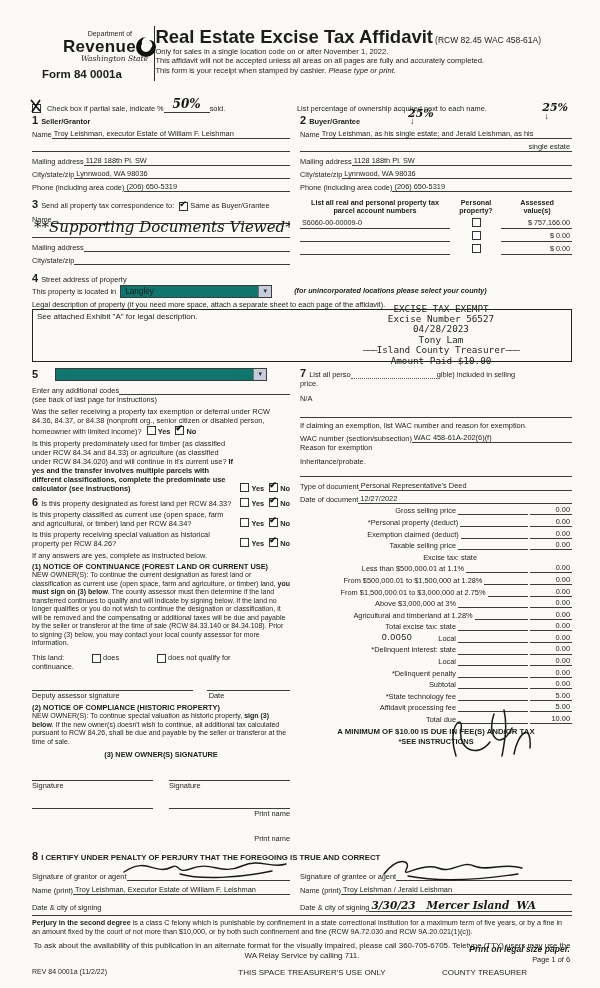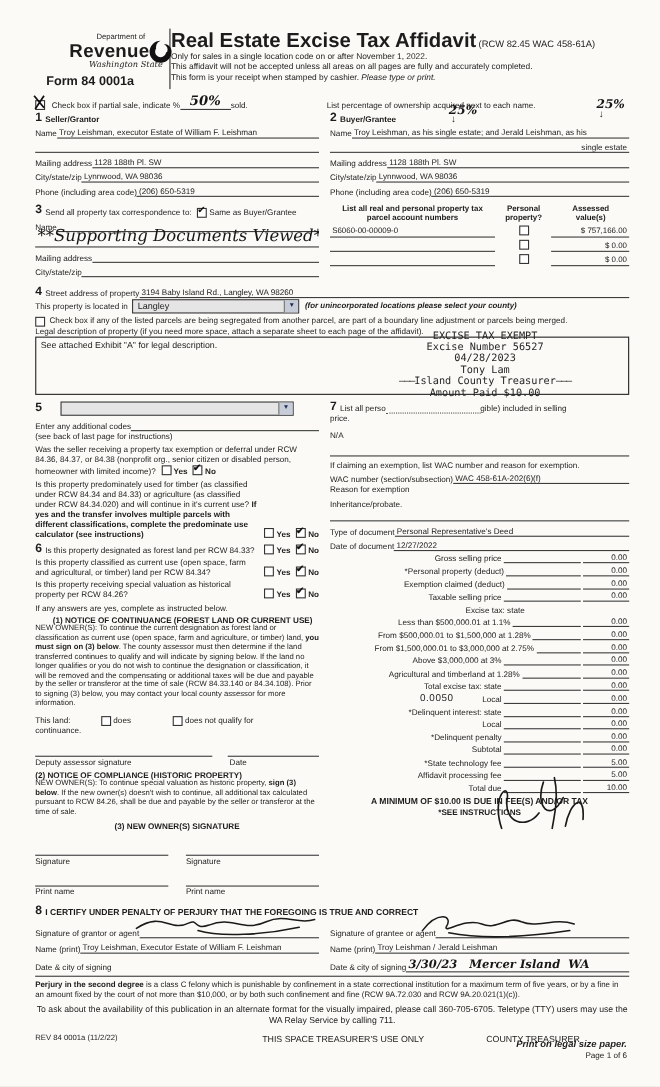--- a/index.html
+++ b/index.html
@@ -24,21 +24,21 @@
   .logo .rev{font-size:17px;font-weight:bold;letter-spacing:.3px;line-height:.9;position:relative;margin-right:18px;}
   .swirl{position:absolute;right:-22px;top:-4px;}
   .logo .was{font-family:"DejaVu Serif",serif;font-style:italic;font-size:7.5px;margin-right:6px;}
   .logo .formno{font-size:11.5px;font-weight:bold;margin-top:4px;text-align:left;padding-left:10px;}
   .vbar{width:1.4px;background:#2a2a2a;flex-shrink:0;}
   .titleblk{padding-top:2px;}
   .title{font-size:18.5px;font-weight:bold;line-height:1;}
   .titleref{font-size:8.5px;font-weight:normal;}
   .note{font-size:7.6px;line-height:1.3;}
   
-  .dd{display:inline-flex;align-items:stretch;border:1px solid #3b3b3b;background:#e5e5e5;height:13px;box-sizing:border-box;}
+  .dd{display:inline-flex;align-items:stretch;border:1px solid #3b3b3b;background:#0f766e;height:13px;box-sizing:border-box;}
   .dd .txt{padding:0 4px;font-size:8.2px;line-height:11px;white-space:nowrap;overflow:hidden;}
   .dd .btn{width:12px;background:#c7cdd8;border-left:1px solid #777;font-size:6px;line-height:11px;text-align:center;color:#1d2b4e;flex-shrink:0;}
   
   .hand{font-family:"DejaVu Serif",serif;font-style:italic;font-weight:bold;color:#161616;white-space:pre;}
   
   .legalbox{border:1.6px solid #222;height:47px;position:relative;padding:2px 4px;font-size:8px;}
   .stamp{position:absolute;right:6px;top:-6px;width:248px;z-index:3;text-align:center;
          font-family:"DejaVu Sans Mono","Liberation Mono",monospace;font-size:9.3px;line-height:10.4px;color:#262626;}
   .stamp .l5::before{content:"———";letter-spacing:-1px;}
   .stamp .l5::after{content:"———";letter-spacing:-1px;}
@@ -86,21 +86,21 @@
     </div>
     <div class="vbar"></div>
     <div class="titleblk">
       <div><span class="title">Real Estate Excise Tax Affidavit</span> <span class="titleref">(RCW 82.45 WAC 458-61A)</span></div>
       <div class="note">Only for sales in a single location code on or after November 1, 2022.</div>
       <div class="note">This affidavit will not be accepted unless all areas on all pages are fully and accurately completed.</div>
       <div class="note"><span>This form is your receipt when stamped by cashier. </span><span class="i">Please type or print.</span></div>
     </div>
   </div>
 
-  <div class="row" style="margin-top:3px;">
+  <div class="row" style="margin-top:16px;">
     <span class="sigline" style="width:12px;height:10px;">
       <span class="cb" style="margin:0;"></span>
       <svg class="sigsvg" style="left:-3px;top:-4px;" width="14" height="14" viewBox="0 0 14 14">
           <path d="M2,1 L11,12 M11,1 L3,13" stroke="#111" stroke-width="1.6" fill="none"></path>
         </svg>
     </span>
     <span class="lbl" style="margin-left:3px;">Check box if partial sale, indicate %</span>
     <span class="uv" style="width:42px;text-align:center;"><span class="hand" style="font-size:12px;">50%</span></span>
     <span class="lbl">sold.</span>
     <span style="flex:1;"></span>
@@ -209,33 +209,28 @@
           <span class="c3">$ 0.00</span>
         </div>
       </div>
     </div>
   </div>
 
   <div style="margin-top:6px;">
     <div class="row" style="height:13px;">
         <span class="num">4</span>
       <span class="lbl">Street address of property</span>
-      <span class="fill">3194 Baby Island Rd., Langley, WA 98260</span>
     </div>
     <div class="row" style="height:15px;align-items:center;">
       <span class="lbl">This property is located in</span>
       <span class="dd" style="width:152px;margin-left:4px;">
         <span class="txt" style="flex:1;">Langley</span>
         <span class="btn">▼</span>
       </span>
-      <span class="b i" style="margin-left:5px;font-size:7.2px;">(for unincorporated locations please select your county)</span>
-    </div>
-    <div class="row" style="align-items:flex-start;margin-top:1px;">
-        <span class="cb" style="margin-left:0;"></span>
-      <span style="margin-left:2px;">Check box if any of the listed parcels are being segregated from another parcel, are part of a boundary line adjustment or parcels being merged.</span>
+      <span class="b i" style="margin-left:22px;font-size:7.2px;">(for unincorporated locations please select your county)</span>
     </div>
     <div style="margin-top:1px;">Legal description of property (if you need more space, attach a separate sheet to each page of the affidavit).</div>
     <div class="legalbox">
       <span>See attached Exhibit "A" for legal description.</span>
       <div class="stamp">
         <div>EXCISE TAX EXEMPT</div>
         <div>Excise Number 56527</div>
         <div>04/28/2023</div>
         <div>Tony Lam</div>
         <div class="l5"><span>Island County Treasurer</span></div>
@@ -271,21 +266,21 @@
       </div>
       <div class="row" style="margin-top:2px;">
         <p style="flex:1;">Is this property classified as current use (open space, farm and agricultural, or timber) land per RCW 84.34?</p>
         <span class="yn"><span class="cb"></span><span>Yes</span><span class="cb on"></span><span>No</span></span>
       </div>
       <div class="row" style="margin-top:2px;">
         <p style="flex:1;">Is this property receiving special valuation as historical property per RCW 84.26?</p>
         <span class="yn"><span class="cb"></span><span>Yes</span><span class="cb on"></span><span>No</span></span>
       </div>
       <div style="margin-top:3px;">If any answers are yes, complete as instructed below.</div>
-      <div class="b" style="margin-top:2px;margin-left:16px;">(1) NOTICE OF CONTINUANCE (FOREST LAND OR CURRENT USE)</div>
+      <div class="b" style="margin-top:2px;">(1) NOTICE OF CONTINUANCE (FOREST LAND OR CURRENT USE)</div>
       <p class="mini"><span>NEW OWNER(S): To continue the current designation as forest land or classification as current use (open space, farm and agriculture, or timber) land, </span><span class="b">you must sign on (3) below</span><span>. The county assessor must then determine if the land transferred continues to qualify and will indicate by signing below. If the land no longer qualifies or you do not wish to continue the designation or classification, it will be removed and the compensating or additional taxes will be due and payable by the seller or transferor at the time of sale (RCW 84.33.140 or 84.34.108). Prior to signing (3) below, you may contact your local county assessor for more information.</span></p>
       <div class="row" style="margin-top:5px;">
         <span class="lbl">This land:</span>
         <span class="cb" style="margin-left:28px;"></span>
           <span>does</span>
         <span class="cb" style="margin-left:38px;"></span>
           <span>does not qualify for</span>
       </div>
       <div>continuance.</div>
       <div class="row" style="margin-top:10px;gap:14px;">
@@ -304,21 +299,21 @@
         <span class="fill"></span>
       </div>
       <div class="row" style="gap:16px;">
         <span style="flex:1;">Signature</span>
         <span style="flex:1;">Signature</span>
       </div>
       <div class="row" style="gap:16px;margin-top:9px;">
         <span class="fill"></span>
         <span class="fill"></span>
       </div>
-      <div class="row" style="gap:16px;">
+      <div class="row" style="gap:16px;flex-direction:column;">
         <span style="flex:1;">Print name</span>
         <span style="flex:1;">Print name</span>
       </div>
     </div>
 
     <div class="rc" style="position:relative;">
       <div class="row">
         <span class="num">7</span>
         <span>List all perso</span>
         <span style="width:86px;border-bottom:1px dotted #555;height:8px;"></span>

